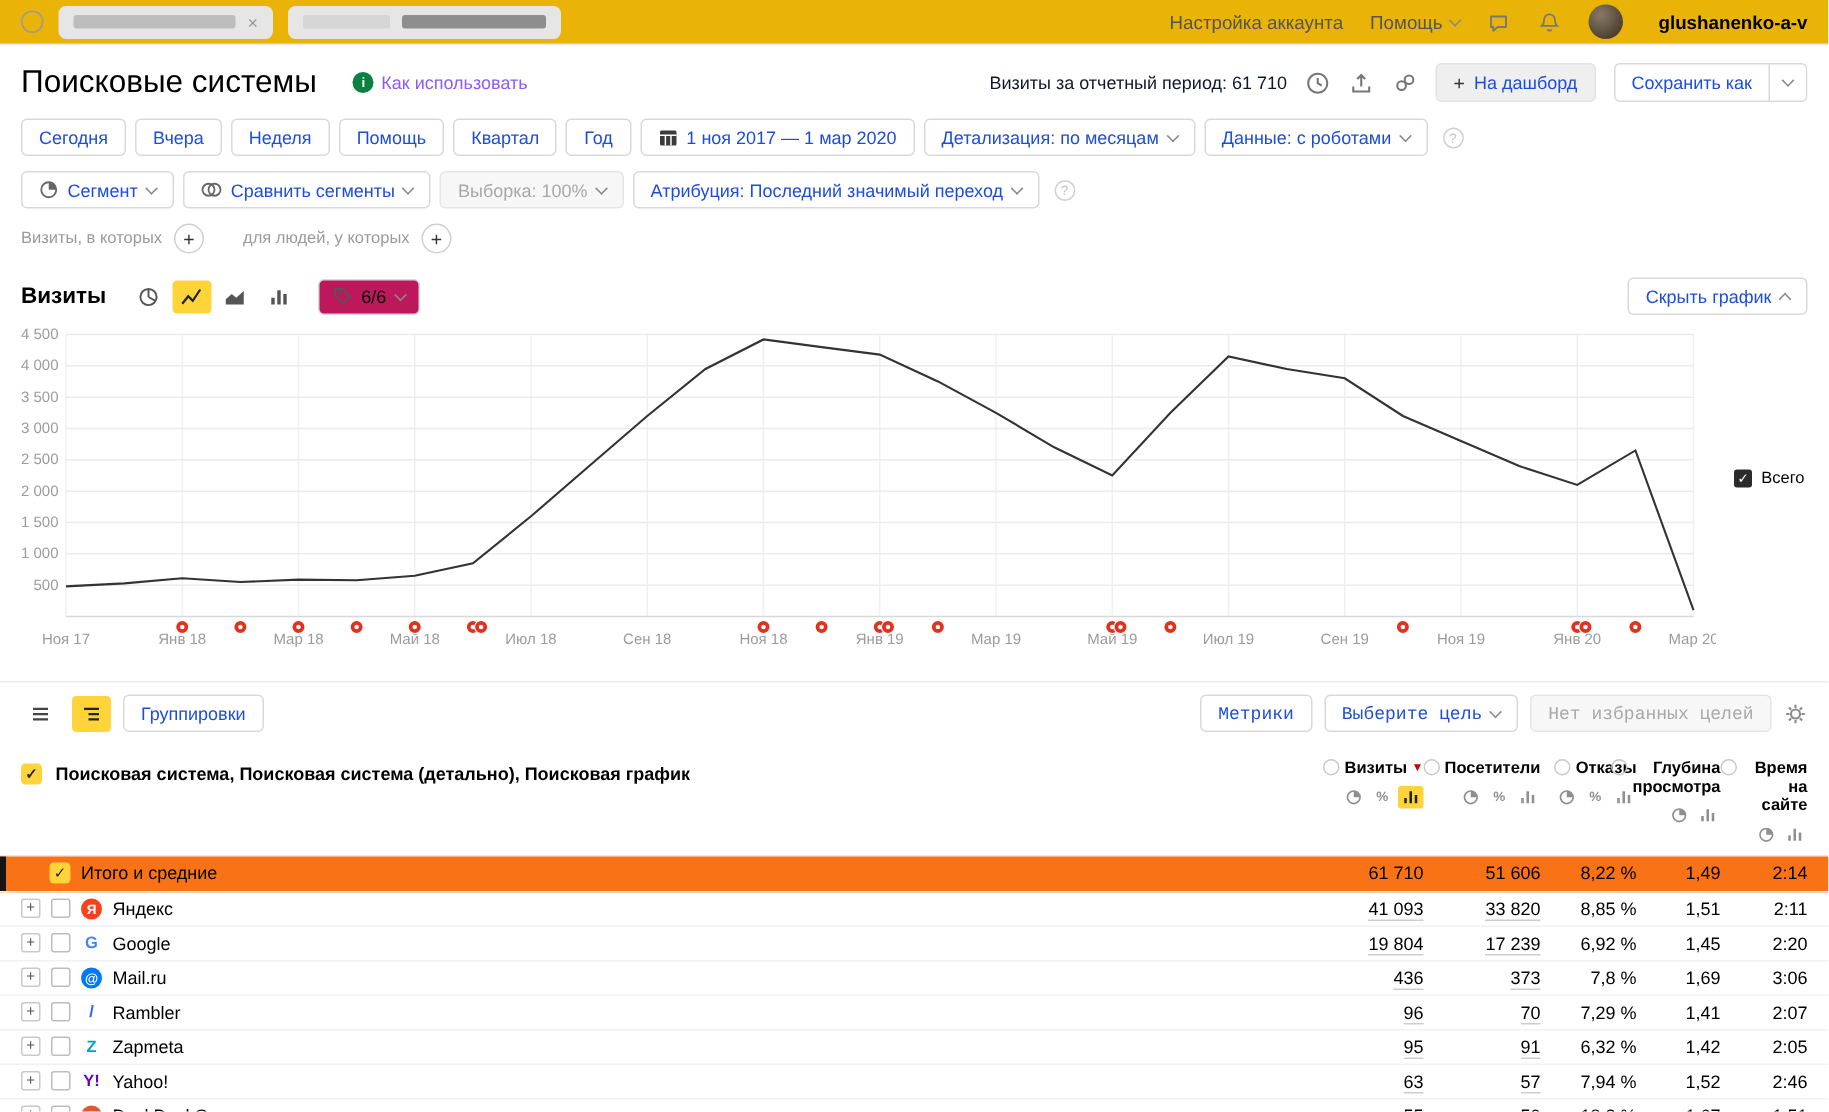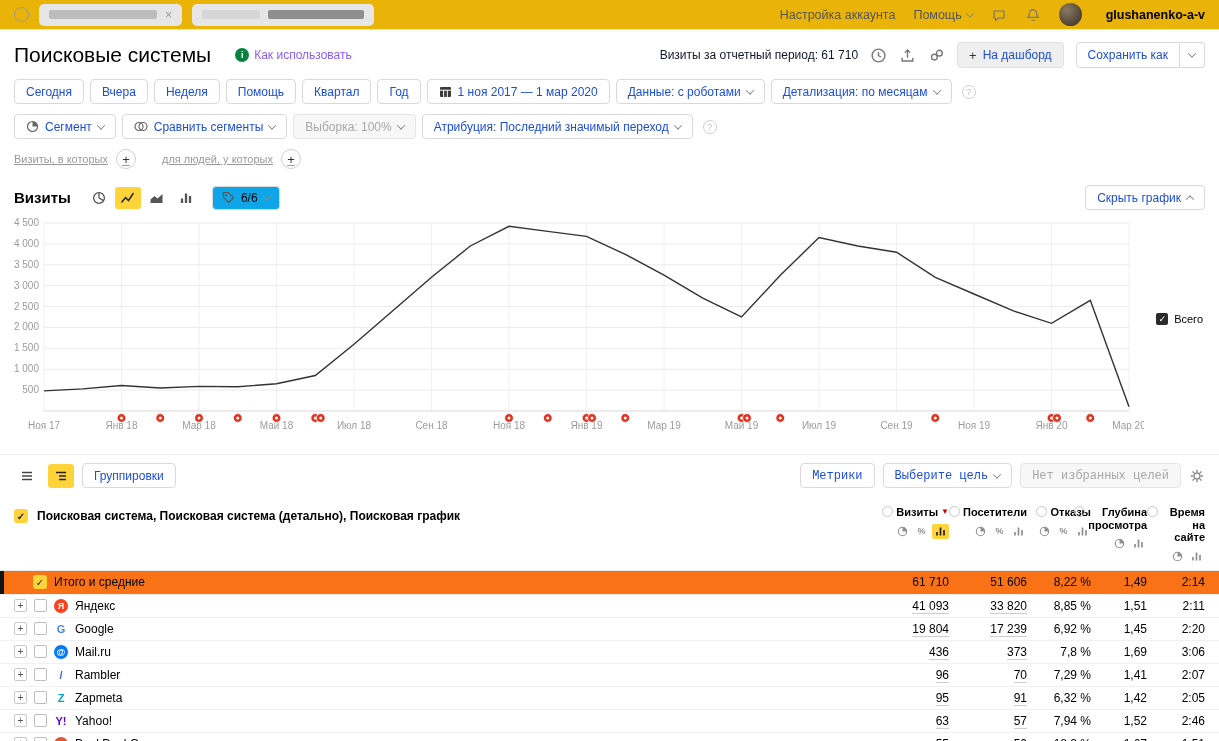--- a/index.html
+++ b/index.html
@@ -42,33 +42,33 @@
   .btn.dis { color:#a8a8a8; background:#f7f7f7; border-color:#e5e5e5; }
   .split { display:inline-flex; }
   .split .btn:first-child { border-top-right-radius:0; border-bottom-right-radius:0; }
   .split .btn:last-child { border-top-left-radius:0; border-bottom-left-radius:0; border-left:none; padding:0 9px; }
   .plus-glyph::before { content:"+"; font-size:13px; color:#333; }
   
   .frow { display:flex; align-items:center; gap:6px; padding:3px 14px 5px; }
   .ring { width:14px; height:14px; border:1px solid #d0d0d0; border-radius:50%; flex:none;
     display:inline-flex; align-items:center; justify-content:center; color:#c0c0c0; font-size:9px; }
   .ring::after { content:"?"; }
-  .addrow { display:flex; align-items:center; gap:8px; padding:5px 14px 9px; color:#9a9a9a; font-size:11px;text-decoration:underline; }
+  .addrow { display:flex; align-items:center; gap:8px; padding:5px 14px 9px; color:#9a9a9a; font-size:11px; }
   .plus-btn { width:20px; height:20px; border:1px solid #cfcfcf; border-radius:50%; background:#fff;
     display:inline-flex; align-items:center; justify-content:center; color:#333; font-size:13px; cursor:pointer; }
   .plus-btn::after { content:"+"; }
   .addrow .gap { width:10px; }
   
   .chart-head { display:flex; align-items:center; gap:3px; padding:7px 14px 3px; }
   .chart-title { font-size:15px; font-weight:700; margin-right:12px; }
   .cicon { width:26px; height:22px; border-radius:3px; display:inline-flex; align-items:center;
     justify-content:center; color:#555; cursor:pointer; }
   .cicon.active { background:#ffd43b; color:#222; }
   .tagbtn { display:inline-flex; align-items:center; gap:6px; height:24px; padding:0 9px;
-    border:1px solid #d9d9d9; border-radius:4px; margin-left:10px; font-size:12px; background:#0ea5e9; cursor:pointer; }
+    border:1px solid #d9d9d9; border-radius:4px; margin-left:10px; font-size:12px; background:#be185d; cursor:pointer; }
   .hide-btn { margin-left:auto; }
   .chart-area { position:relative; padding-left:14px; }
   .legend { position:absolute; right:16px; top:100px; display:flex; align-items:flex-start; gap:6px; font-size:11px; }
   .lcb { width:12px; height:12px; background:#2b2b2b; border-radius:2px; color:#fff; font-size:9px;
     display:flex; align-items:center; justify-content:center; }
   .lcb::after { content:"✓"; }
   
   .tbar { display:flex; align-items:center; gap:8px; padding:8px 14px; margin-top:6px; border-top:1px solid #ececec; }
   .ticonbtn { width:26px; height:24px; border-radius:3px; display:inline-flex; align-items:center;
     justify-content:center; color:#444; cursor:pointer; }
@@ -195,25 +195,25 @@
   <button class="btn sm">
     <span class="tico">
       <svg width="13" height="13" viewBox="0 0 13 13">
           <rect x="1" y="2" width="11" height="10" rx="1" fill="#3a3a3a"></rect>
           <path d="M1 5.2h11M4.6 5.2v6.8M8.3 5.2v6.8" stroke="#fff" stroke-width="1"></path>
         </svg>
     </span>
     <span>1 ноя 2017 — 1 мар 2020</span>
   </button>
   <button class="btn sm">
+    <span>Детализация: по месяцам</span>
+    <i class="chev"></i>
+  </button>
+  <button class="btn sm">
     <span>Данные: с роботами</span>
-    <i class="chev"></i>
-  </button>
-  <button class="btn sm">
-    <span>Детализация: по месяцам</span>
     <i class="chev"></i>
   </button>
   <span class="ring" style="margin-left:4px"></span>
 </div>
 
 <div class="frow" style="padding-top:5px">
   <button class="btn sm">
     <span class="tico">
       <svg width="13" height="13" viewBox="0 0 13 13">
           <circle cx="6.5" cy="6.5" r="5" fill="none" stroke="#666" stroke-width="1.2"></circle>

